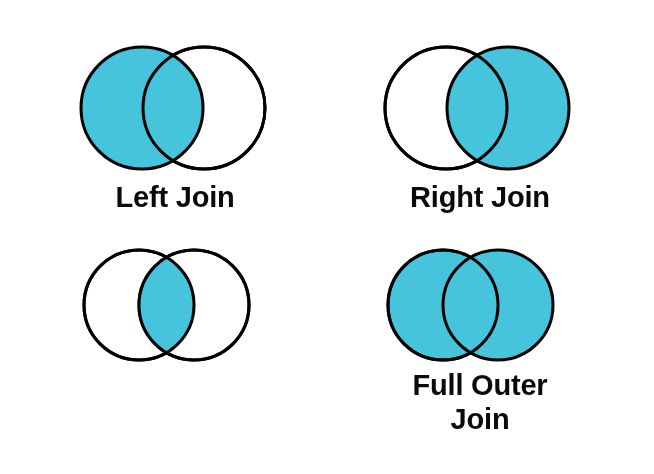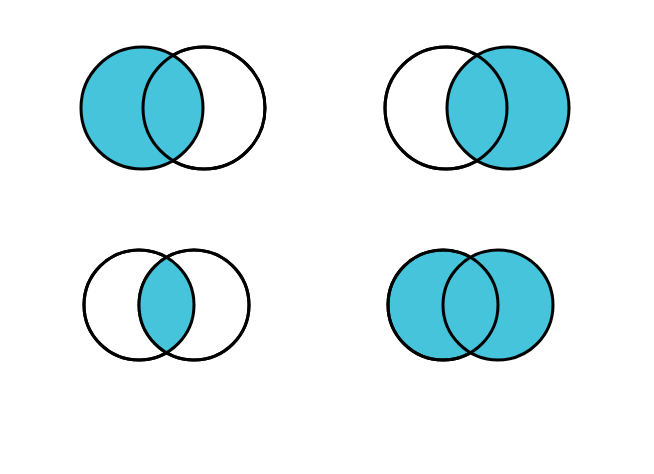--- a/index.html
+++ b/index.html
@@ -59,31 +59,33 @@
   <div class="cell" id="cell-left-join">
     <svg class="venn-svg" width="220" height="140" viewBox="0 0 220 140">
 
       <circle cx="134" cy="70" r="61" fill="#ffffff" stroke="#000000" stroke-width="3"></circle>
 
       <circle cx="72" cy="70" r="61" fill="#45c4dc" stroke="#000000" stroke-width="3"></circle>
 
       <circle cx="134" cy="70" r="61" fill="none" stroke="#000000" stroke-width="3"></circle>
     </svg>
   </div>
+  <div class="caption" id="cap-left-join">Left Join</div>
 
   <div class="cell" id="cell-right-join">
     <svg class="venn-svg" width="220" height="140" viewBox="0 0 220 140">
 
       <circle cx="72" cy="70" r="61" fill="#ffffff" stroke="#000000" stroke-width="3"></circle>
 
       <circle cx="134" cy="70" r="61" fill="#45c4dc" stroke="#000000" stroke-width="3"></circle>
 
       <circle cx="72" cy="70" r="61" fill="none" stroke="#000000" stroke-width="3"></circle>
     </svg>
   </div>
+  <div class="caption" id="cap-right-join">Right Join</div>
 
   <div class="cell" id="cell-inner-join">
     <svg class="venn-svg" width="210" height="124" viewBox="0 0 210 124">
       <defs>
         <clipPath id="clip-inner-left">
           <circle cx="63" cy="62" r="55"></circle>
         </clipPath>
       </defs>
 
       <circle cx="63" cy="62" r="55" fill="#ffffff" stroke="#000000" stroke-width="3"></circle>
@@ -100,14 +102,16 @@
 
   <div class="cell" id="cell-full-outer-join">
     <svg class="venn-svg" width="210" height="124" viewBox="0 0 210 124">
 
       <circle cx="63" cy="62" r="55" fill="#45c4dc" stroke="#000000" stroke-width="3"></circle>
       <circle cx="118" cy="62" r="55" fill="#45c4dc" stroke="#000000" stroke-width="3"></circle>
 
       <circle cx="63" cy="62" r="55" fill="none" stroke="#000000" stroke-width="3"></circle>
     </svg>
   </div>
+  <div class="caption" id="cap-full-outer-join">Full Outer
+Join</div>
 
 </div>
 
 </body></html>

